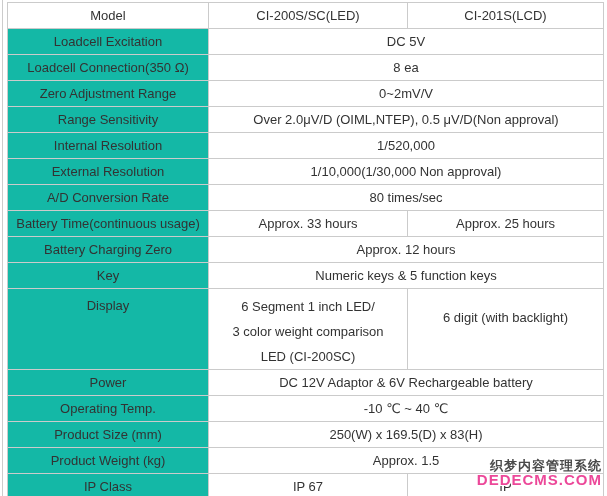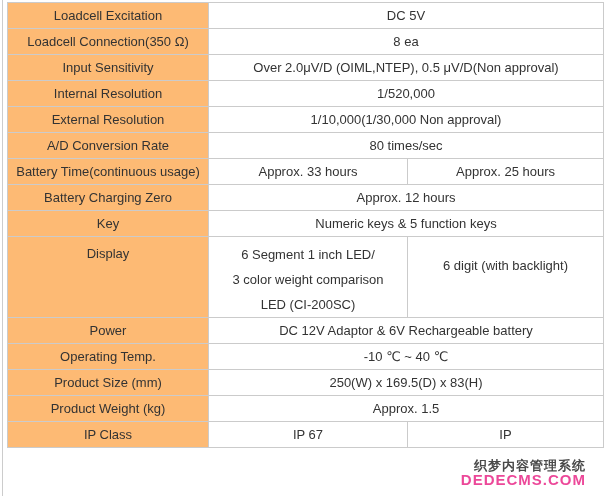--- a/index.html
+++ b/index.html
@@ -26,29 +26,29 @@
     font-size: 13px;
     color: #333333;
     text-align: center;
     vertical-align: middle;
     padding: 0 4px;
     overflow: hidden;
     white-space: nowrap;
   }
   tr.r { height: 26px; }
   tr.tall { height: 72px; }
-  td.lbl { background: #fdba74; }
+  td.lbl { background: #14b8a6; }
   tr.first-row td.lbl { background: #ffffff; }
   tr.tall td { vertical-align: top; padding-top: 5px; }
   tr.tall td .line { line-height: 25px; }
   tr.tall td.cell3 { padding-top: 21px; }
   tr.tall td.lbl { padding-top: 9px; }
   .watermark {
     position: absolute;
-    right: 21px; bottom: 9px;
+    right: 5px; bottom: 9px;
     text-align: right;
     font-weight: bold;
     line-height: 14px;
     pointer-events: none;
   }
   .watermark .wm1 {
     font-size: 13px;
     color: #4a4a4a;
     letter-spacing: 1px;
     text-shadow: -1px -1px 0 #fff, 1px -1px 0 #fff, -1px 1px 0 #fff, 1px 1px 0 #fff,
@@ -67,30 +67,39 @@
 
 <div class="left-rule"></div>
 
 <table class="spec">
   <colgroup>
     <col style="width:201px">
     <col style="width:199px">
     <col style="width:196px">
   </colgroup>
   <tbody>
+    <tr class="r first-row">
+      <td class="lbl">Model</td>
+      <td>CI-200S/SC(LED)</td>
+      <td>CI-201S(LCD)</td>
+    </tr>
     <tr class="r">
       <td class="lbl">Loadcell Excitation</td>
       <td colspan="2">DC 5V</td>
     </tr>
     <tr class="r">
       <td class="lbl">Loadcell Connection(350 Ω)</td>
       <td colspan="2">8 ea</td>
     </tr>
     <tr class="r">
-      <td class="lbl">Input Sensitivity</td>
+      <td class="lbl">Zero Adjustment Range</td>
+      <td colspan="2">0~2mV/V</td>
+    </tr>
+    <tr class="r">
+      <td class="lbl">Range Sensitivity</td>
       <td colspan="2">Over 2.0μV/D (OIML,NTEP), 0.5 μV/D(Non approval)</td>
     </tr>
     <tr class="r">
       <td class="lbl">Internal Resolution</td>
       <td colspan="2">1/520,000</td>
     </tr>
     <tr class="r">
       <td class="lbl">External Resolution</td>
       <td colspan="2">1/10,000(1/30,000 Non approval)</td>
     </tr>

